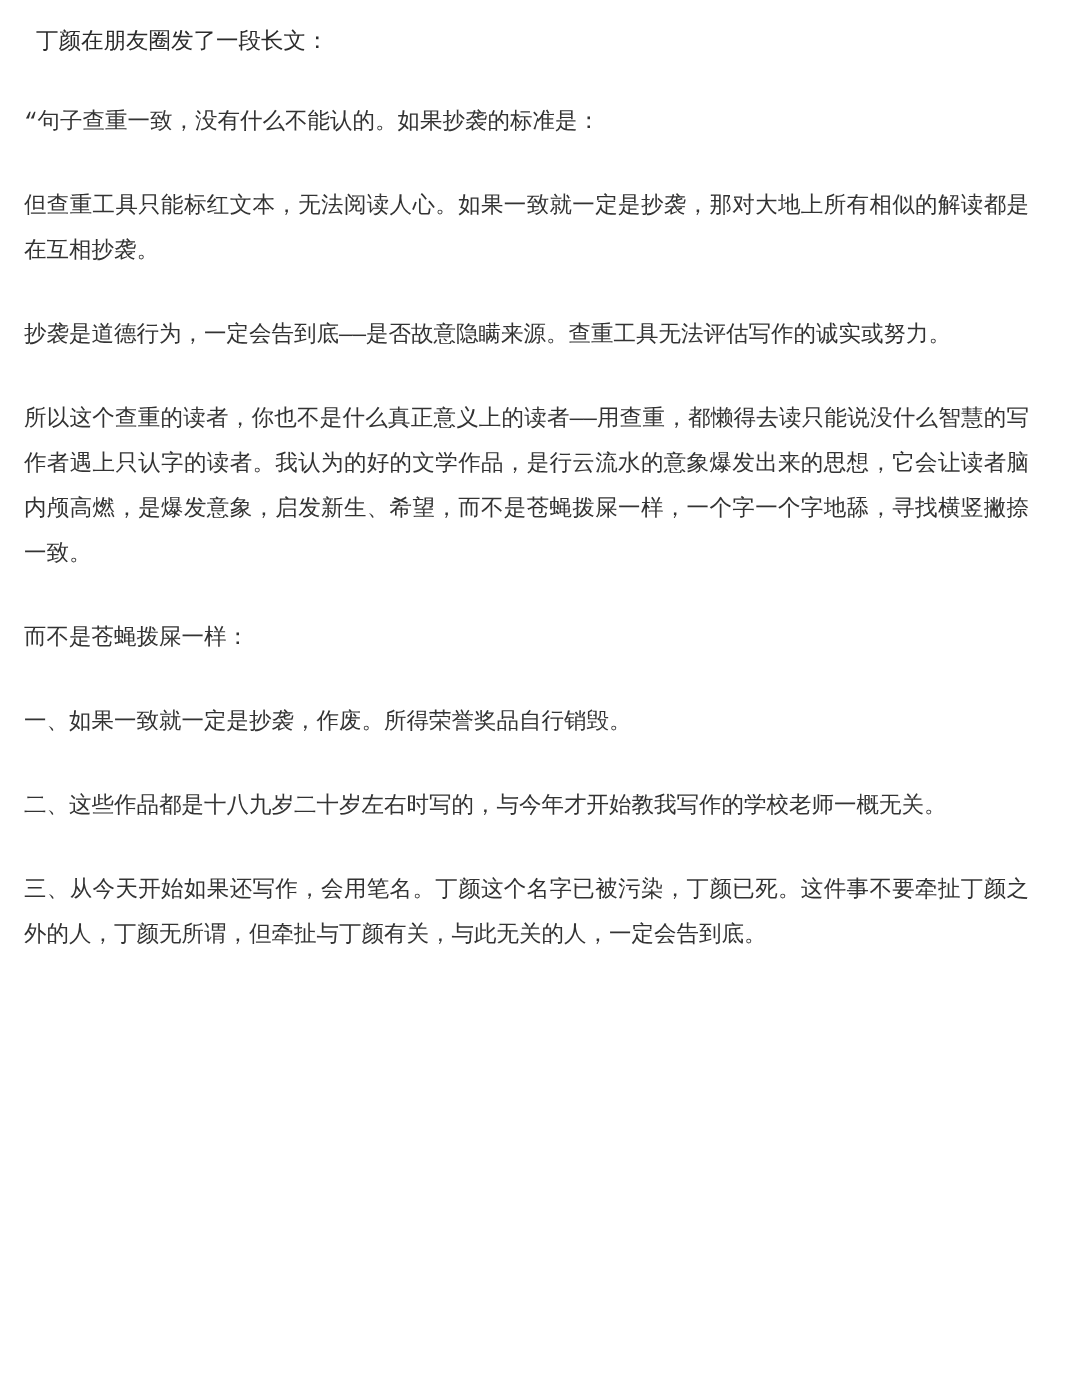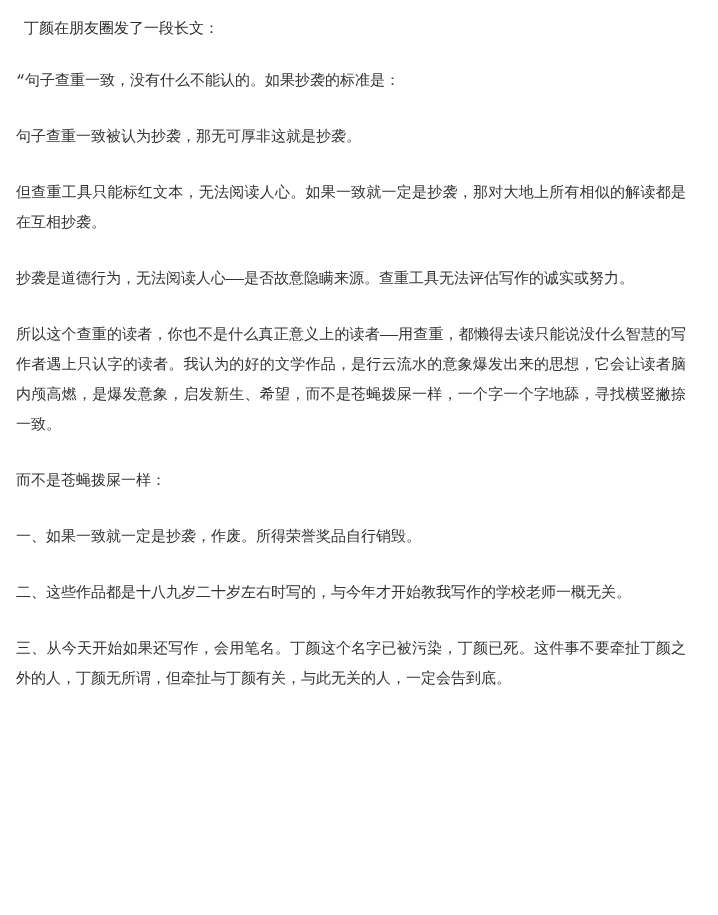--- a/index.html
+++ b/index.html
@@ -45,23 +45,22 @@
   }
 </style>
 </head>
 <body>
 
 <div class="page">
 
   <div class="intro">丁颜在朋友圈发了一段长文：</div>
 
   <p class="para">“句子查重一致，没有什么不能认的。如果抄袭的标准是：</p>
-  <p class="para">句子查重一致被认为抄袭，那无可厚非这就是抄袭。</p>
   <p class="para">但查重工具只能标红文本，无法阅读人心。如果一致就一定是抄袭，那对大地上所有相似的解读都是在互相抄袭。</p>
-  <p class="para">抄袭是道德行为，无法阅读人心——是否故意隐瞒来源。查重工具无法评估写作的诚实或努力。</p>
+  <p class="para">抄袭是道德行为，一定会告到底——是否故意隐瞒来源。查重工具无法评估写作的诚实或努力。</p>
   <p class="para">所以这个查重的读者，你也不是什么真正意义上的读者——用查重，都懒得去读只能说没什么智慧的写作者遇上只认字的读者。我认为的好的文学作品，是行云流水的意象爆发出来的思想，它会让读者脑内颅高燃，是爆发意象，启发新生、希望，而不是苍蝇拨屎一样，一个字一个字地舔，寻找横竖撇捺一致。</p>
   <p class="para">而不是苍蝇拨屎一样：</p>
   <p class="para">一、如果一致就一定是抄袭，作废。所得荣誉奖品自行销毁。</p>
   <p class="para">二、这些作品都是十八九岁二十岁左右时写的，与今年才开始教我写作的学校老师一概无关。</p>
   <p class="para">三、从今天开始如果还写作，会用笔名。丁颜这个名字已被污染，丁颜已死。这件事不要牵扯丁颜之外的人，丁颜无所谓，但牵扯与丁颜有关，与此无关的人，一定会告到底。</p>
 
 
 </div>
 
 </body></html>

